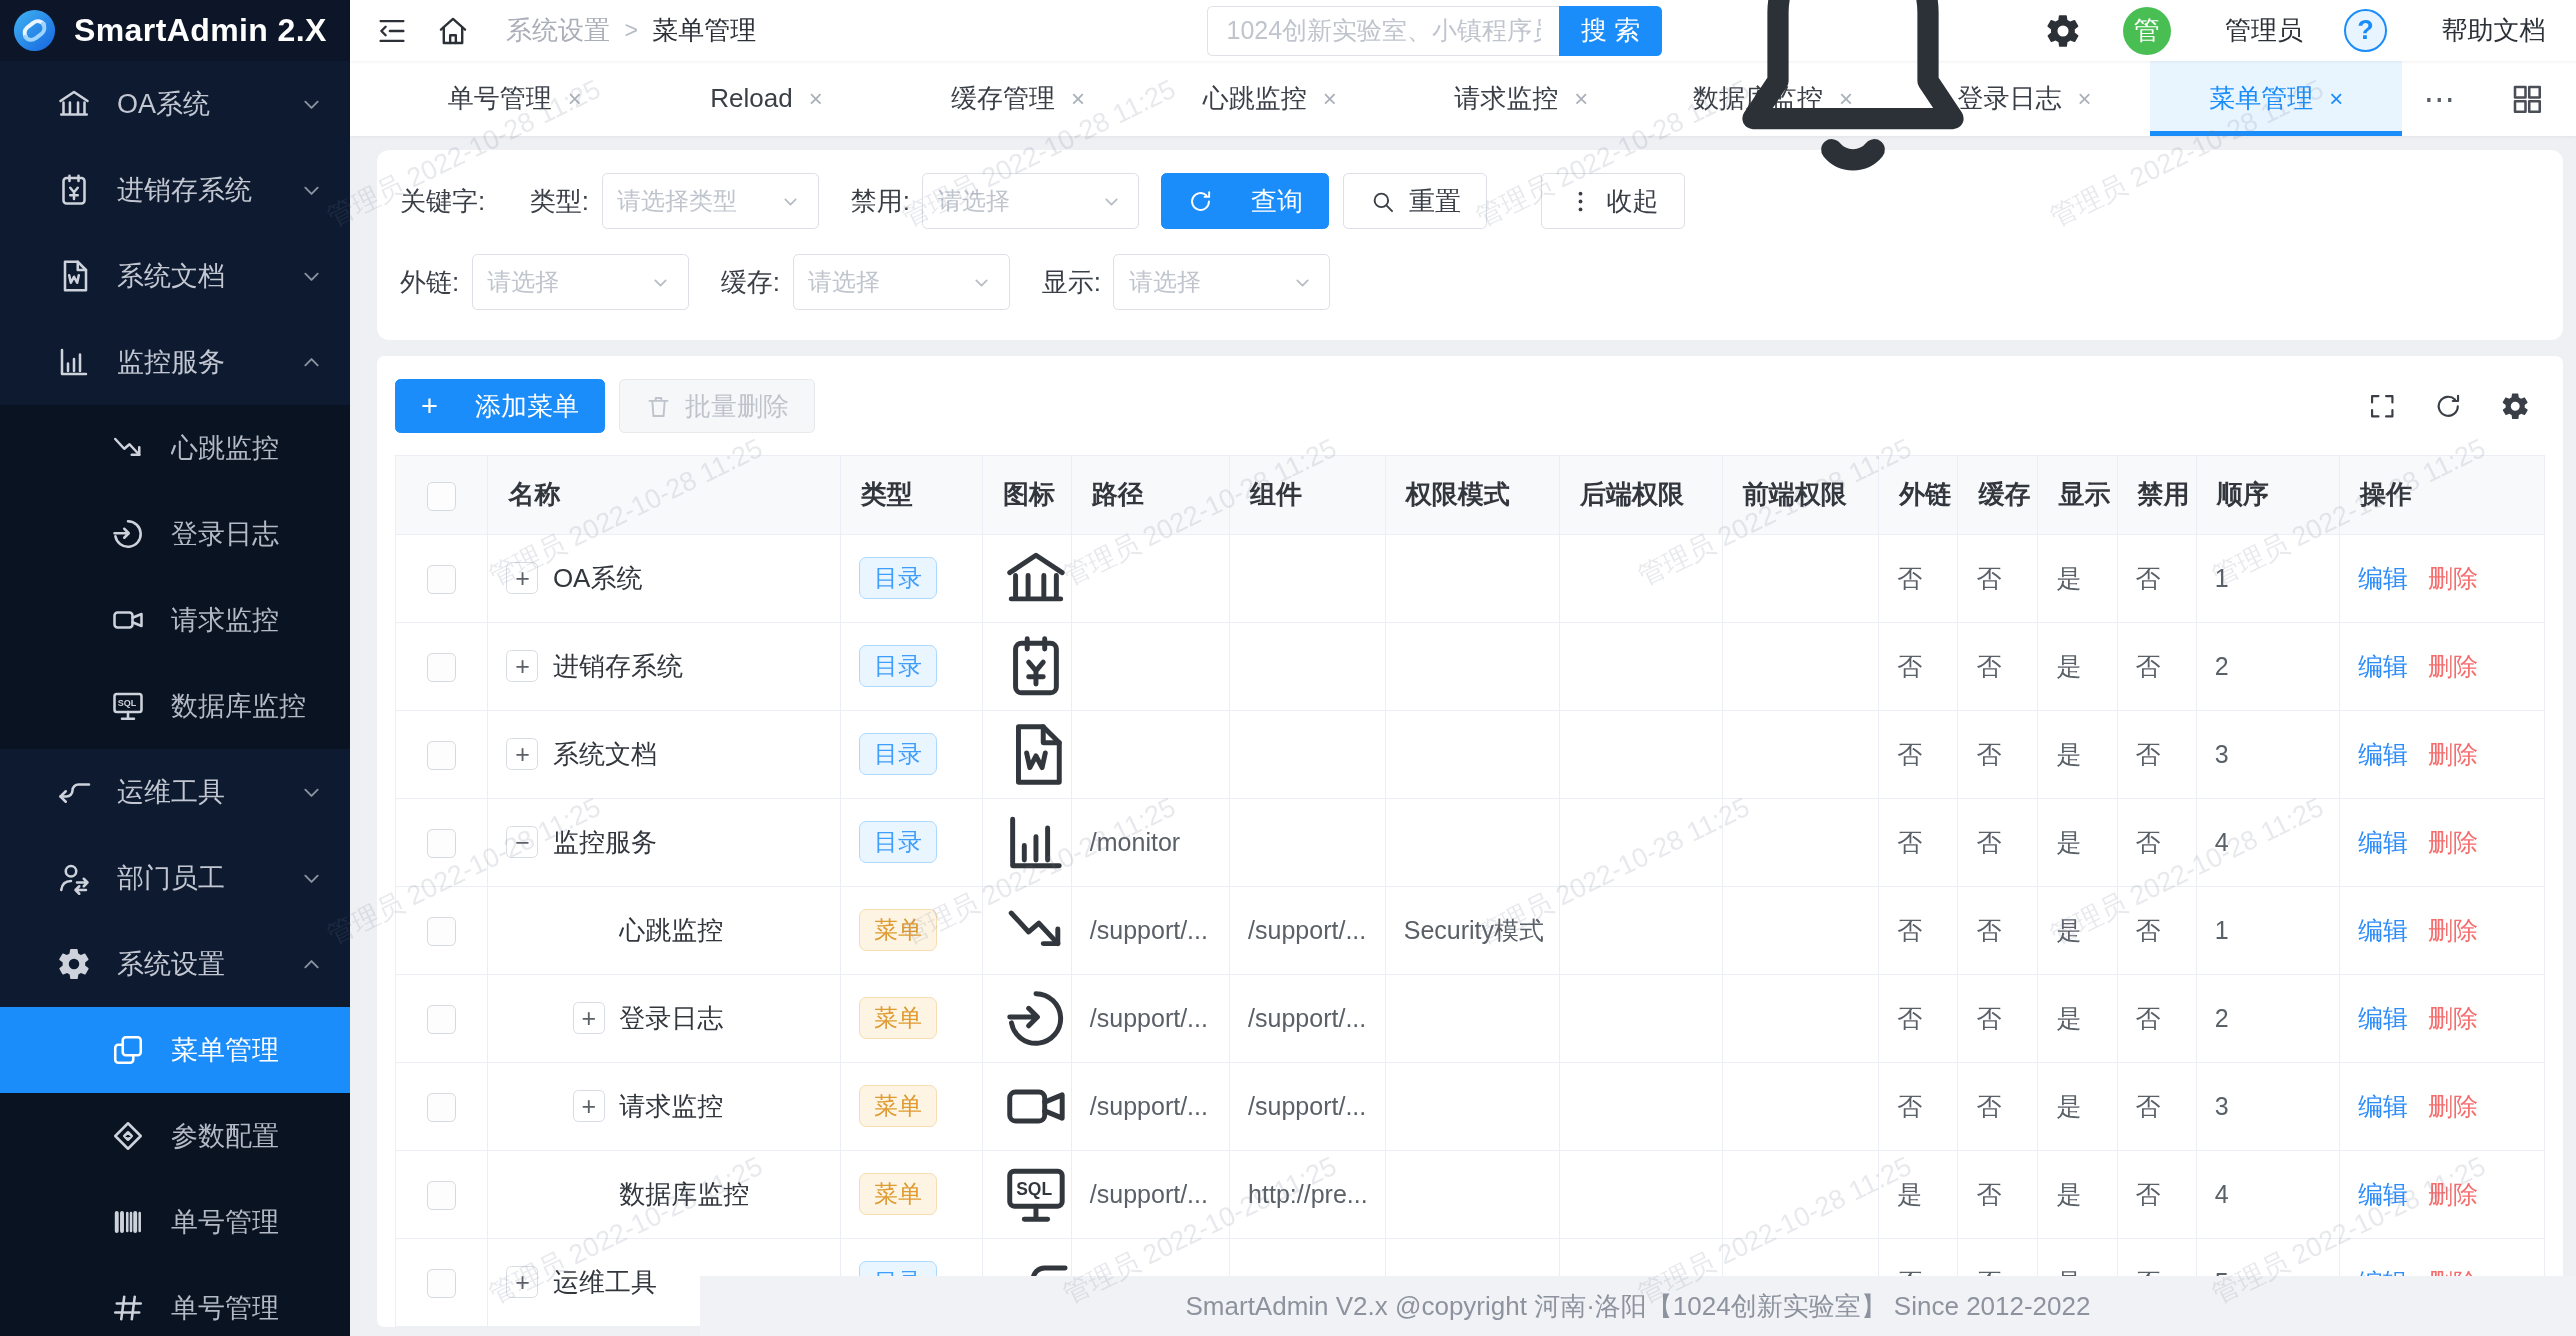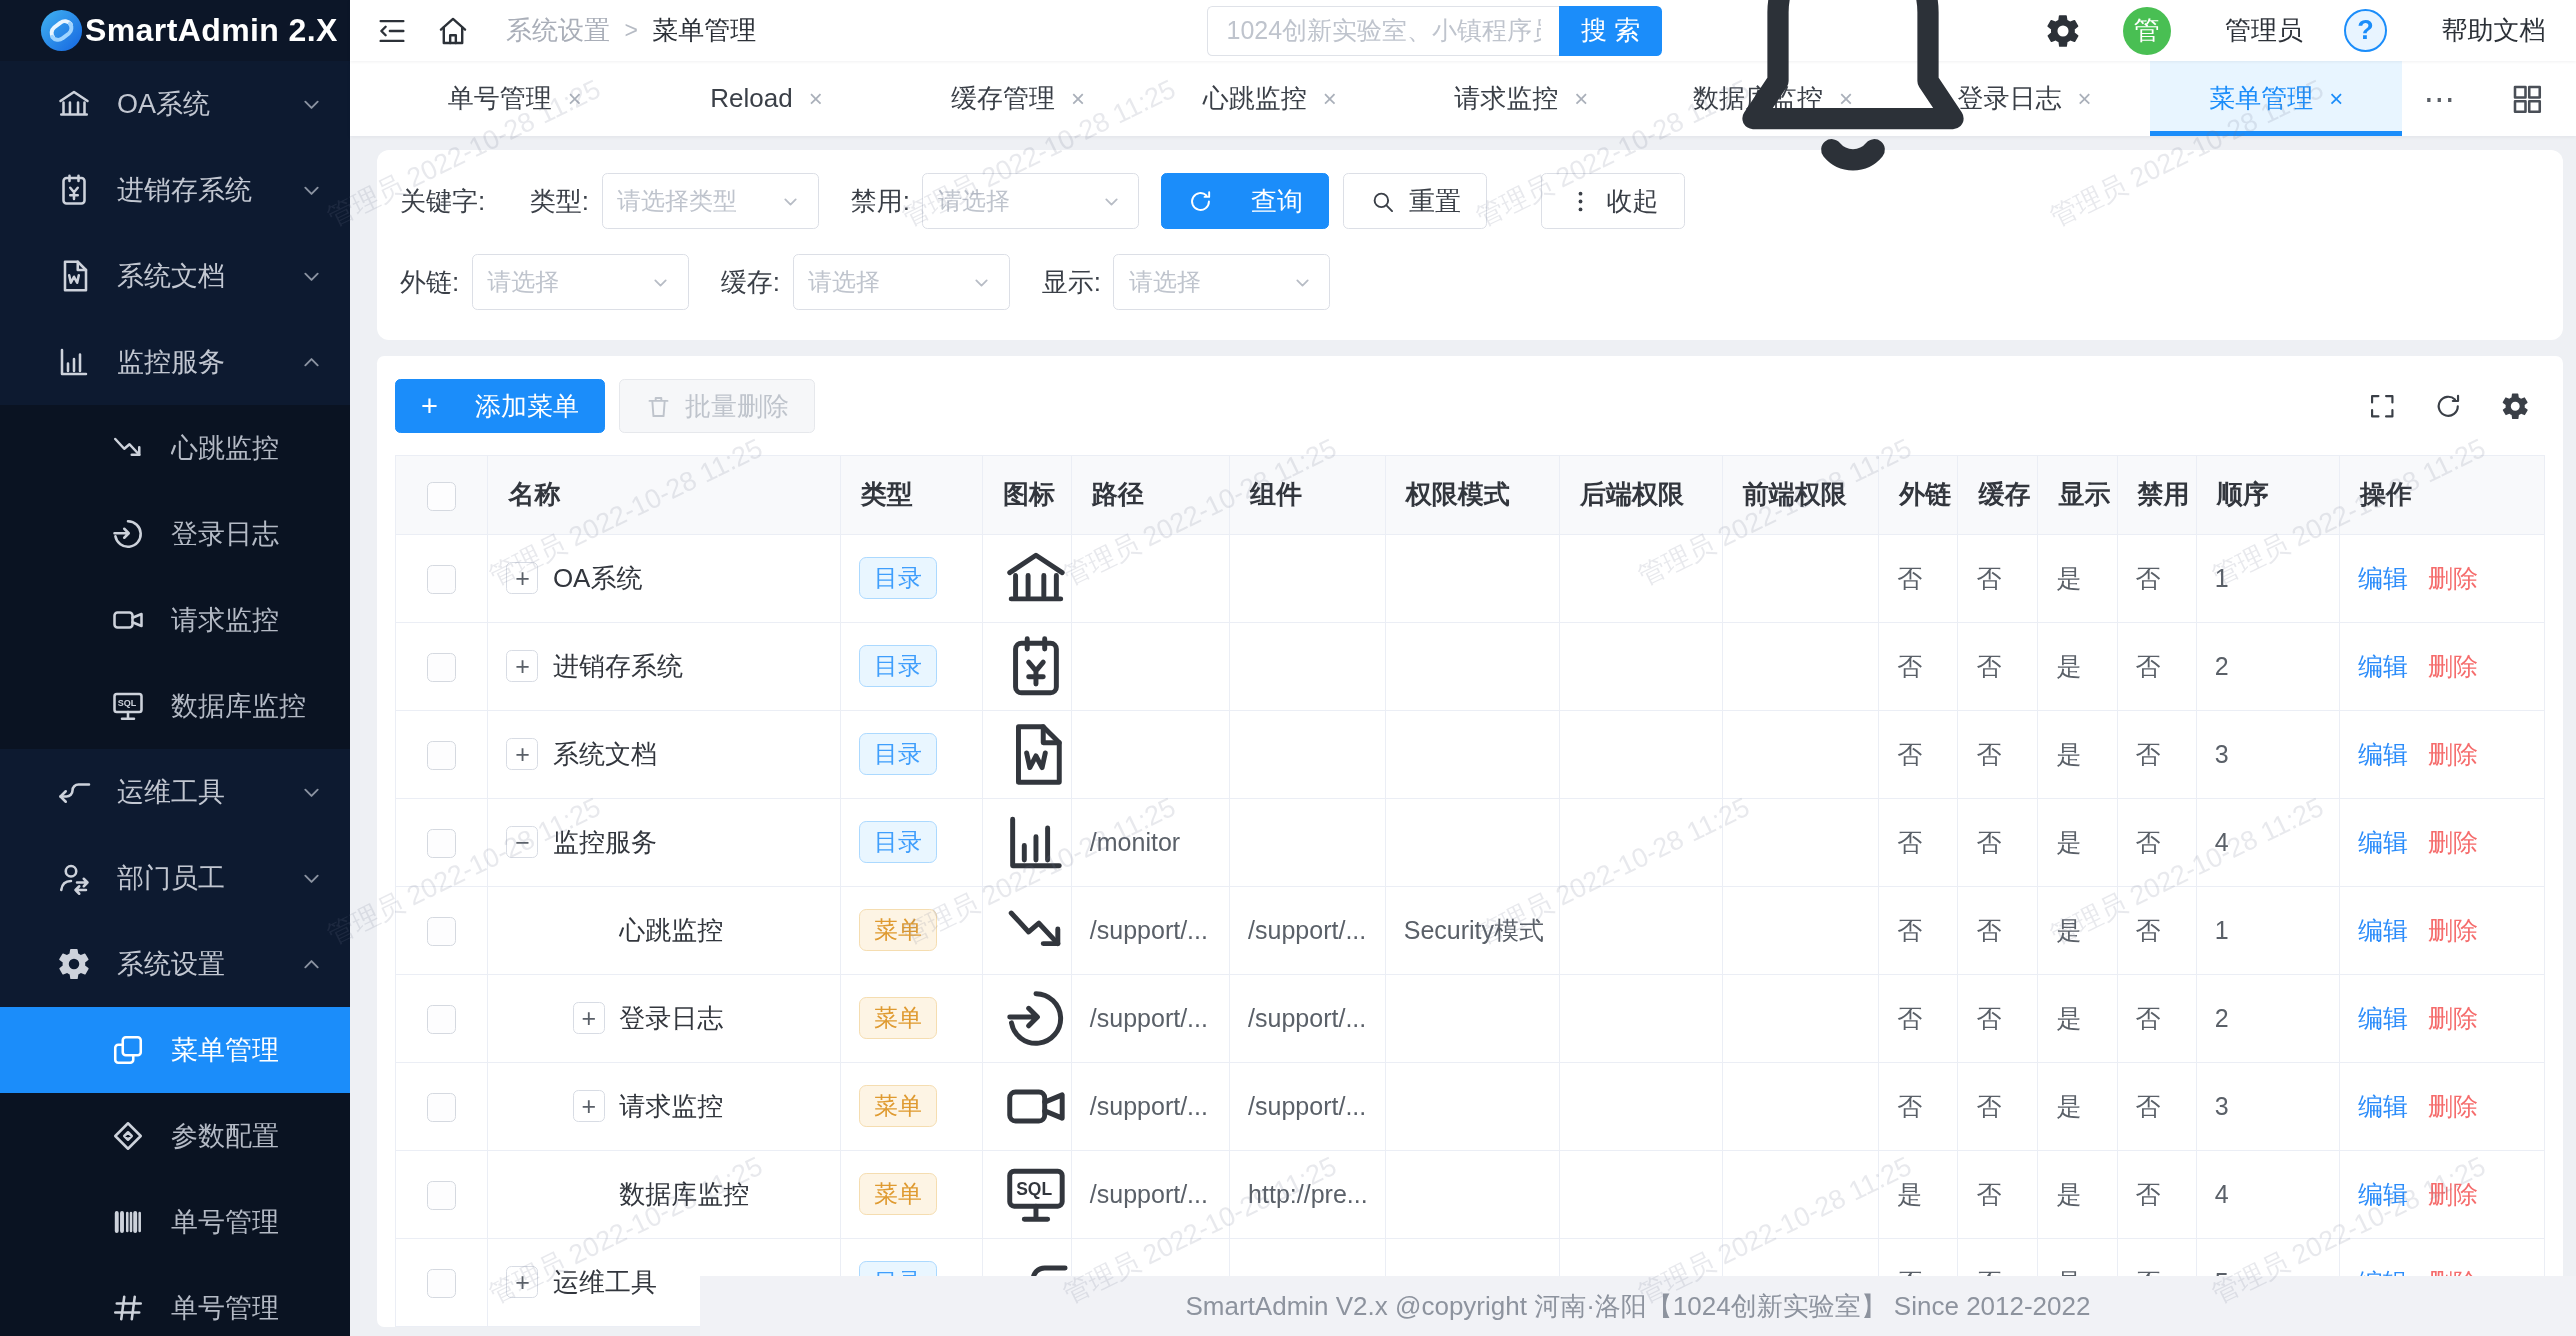--- a/index.html
+++ b/index.html
@@ -4,21 +4,21 @@
 <style>
   * { box-sizing: border-box; margin: 0; padding: 0; }
   html,body { width: 2576px; height: 1336px; overflow: hidden; }
   body { font-family: "Liberation Sans", "DejaVu Sans", sans-serif; display: flex; background: #eef0f4; position: relative; }
 
   svg.ic { fill: none; stroke: currentColor; stroke-width: 1.7; stroke-linecap: round; stroke-linejoin: round; width: 100%; height: 100%; display: block; }
   svg.ic.fill, svg.ic .fillp { fill: currentColor; stroke: none; fill-rule: evenodd; }
 
   
   .sidebar { width: 350px; flex-shrink: 0; background: #0d1a30; z-index: 5; overflow: hidden; }
-  .logo-row { height: 61px; background: #0c1628; display: flex; align-items: center; padding-left: 38px; }
+  .logo-row { height: 61px; background: #0c1628; display: flex; align-items: center; padding-left: 11px; gap: 16px; }
   .logo-mark { width: 47px; height: 47px; flex-shrink: 0; }
   .logo-text { color: #ffffff; font-size: 32px; font-weight: bold; letter-spacing: 0.4px; white-space: nowrap; }
   .menu-item { height: 86px; display: flex; align-items: center; padding: 0 25px 0 56px; gap: 25px; font-size: 27px; color: #c2c7d1; cursor: pointer; white-space: nowrap; }
   .menu-item .mi-icon { width: 36px; height: 36px; flex-shrink: 0; color: #cdd2db; }
   .menu-item .mi-label { flex: 1; overflow: hidden; }
   .menu-item .mi-chevron { width: 27px; height: 27px; color: #8b93a1; }
   .submenu { background: #0a1322; }
   .menu-item.level2 { padding-left: 110px; color: #b4bac5; }
   .menu-item.active { background: #1b8dfa; color: #ffffff; }
   .menu-item.active .mi-icon { color: #ffffff; }

